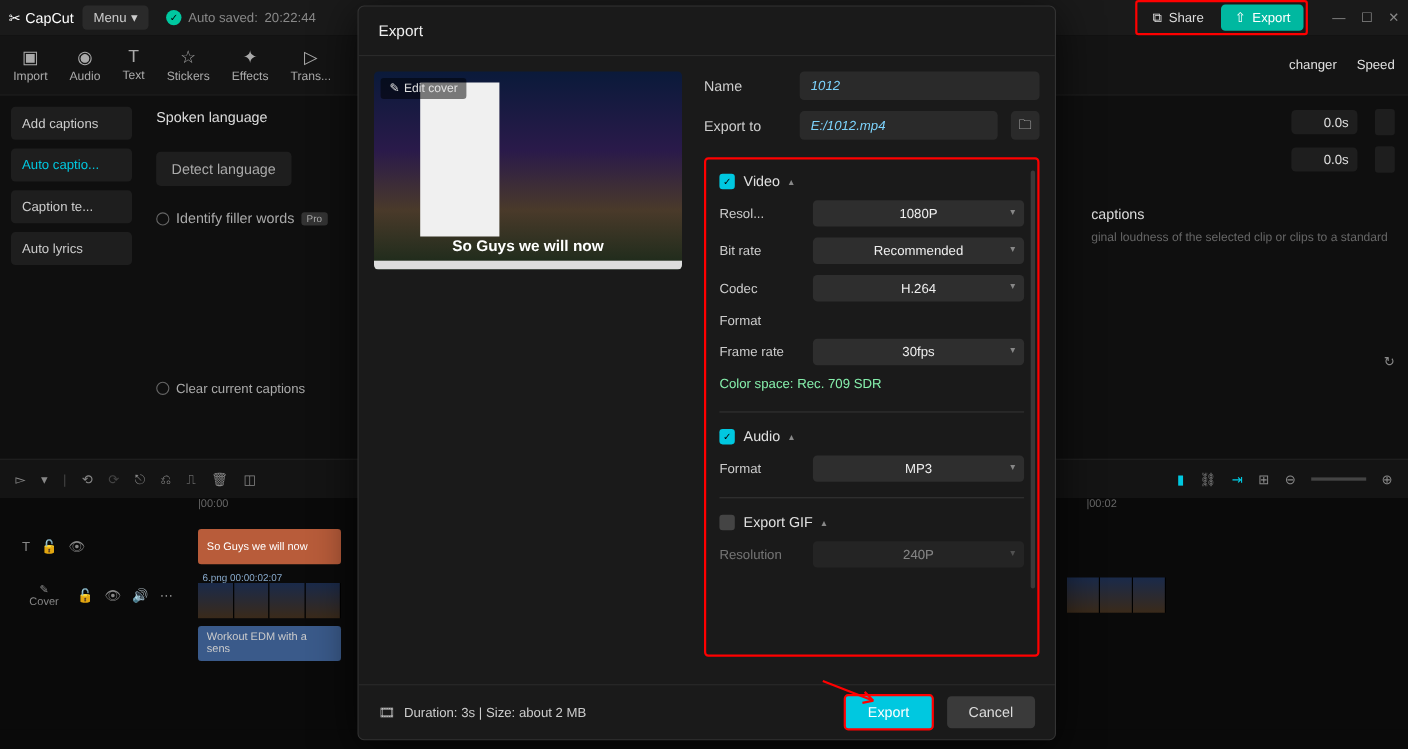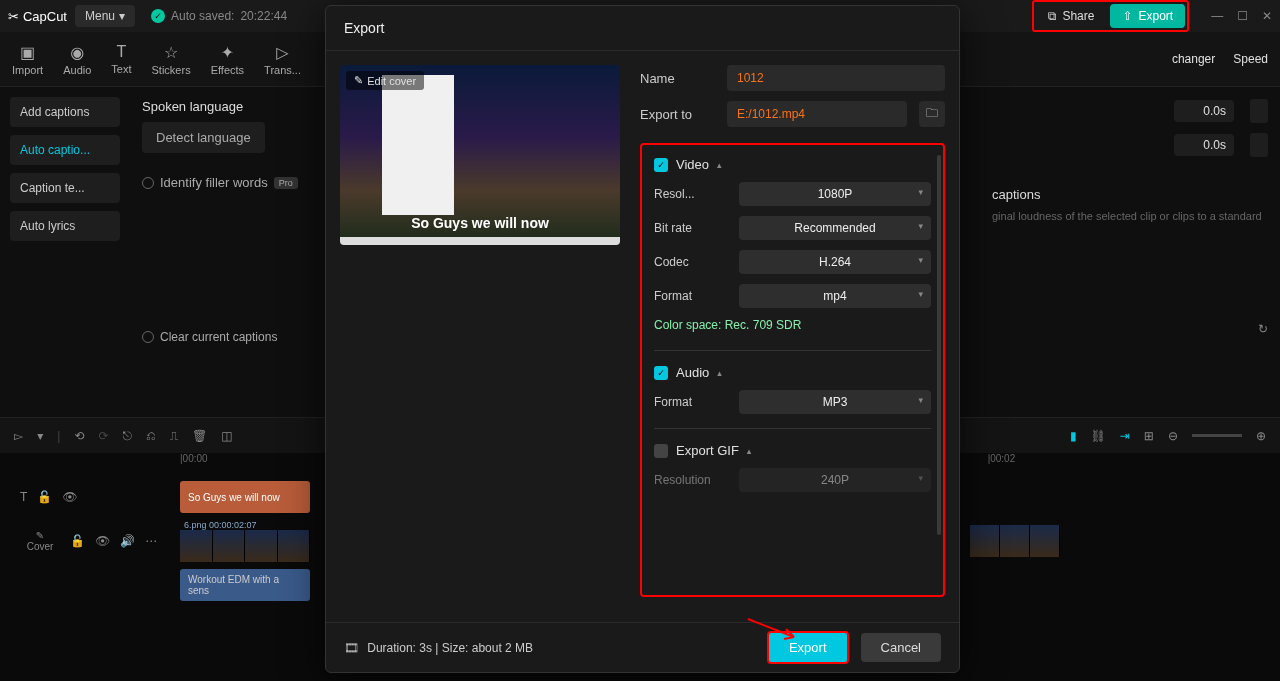--- a/index.html
+++ b/index.html
@@ -24,21 +24,21 @@
 .tool-icon { font-size: 16px; }
 .toolrow-right { margin-left: auto; display: flex; gap: 18px; }
 
 
 .main-area { display: flex; height: 330px; background: #0f0f0f; }
 .left-sidebar { width: 130px; padding: 10px; display: flex; flex-direction: column; gap: 8px; }
 .sidebar-btn { background: #1e1e1e; padding: 8px 10px; border-radius: 4px; color: #ccc; font-size: 12px; text-align: left; }
 .sidebar-btn.active { color: #00c8e0; }
 .mid-panel { flex: 1; padding: 12px; color: #aaa; }
 .mid-row { margin-bottom: 22px; font-size: 13px; }
-.detect-btn { background: #1e1e1e; padding: 8px 14px; border-radius: 4px; display: inline-block; margin-top: 8px; }
+.detect-btn { background: #1e1e1e; padding: 8px 14px; border-radius: 4px; display: inline-block; margin-top: 24px; }
 .pro-badge { background: #333; padding: 1px 5px; border-radius: 3px; font-size: 9px; margin-left: 0; }
 
 
 .right-panel { width: 300px; padding: 12px; }
 .prop-row { display: flex; align-items: center; justify-content: flex-end; gap: 16px; margin-bottom: 10px; }
 .prop-value { background: #1e1e1e; padding: 4px 8px; border-radius: 4px; width: 60px; text-align: right; }
 .stepper { background: #1e1e1e; width: 18px; height: 24px; border-radius: 3px; display: flex; flex-direction: column; }
 .loudness-text { color: #666; font-size: 11px; margin-top: 8px; }
 
 
@@ -62,21 +62,21 @@
 .modal-body { display: flex; padding: 14px; gap: 20px; height: 560px; }
 .modal-left { width: 280px; }
 .preview-box { width: 280px; height: 180px; background: linear-gradient(180deg, #0a1a3a 0%, #2a1a4a 40%, #4a3a2a 70%, #1a2a1a 100%); border-radius: 4px; position: relative; overflow: hidden; }
 .preview-overlay { position: absolute; top: 6px; left: 6px; background: rgba(0,0,0,0.5); padding: 3px 8px; border-radius: 3px; font-size: 11px; display: flex; align-items: center; gap: 4px; }
 .preview-caption { position: absolute; bottom: 14px; width: 100%; text-align: center; color: #fff; font-size: 14px; font-weight: 600; }
 .preview-taskbar { position: absolute; bottom: 0; width: 100%; height: 8px; background: #ddd; }
 .preview-context { position: absolute; top: 10px; left: 42px; width: 72px; height: 140px; background: #f0f0f0; }
 .modal-right { flex: 1; display: flex; flex-direction: column; gap: 10px; }
 .form-row { display: flex; align-items: center; gap: 12px; }
 .form-label { width: 75px; color: #ccc; font-size: 13px; }
-.form-input { flex: 1; background: #2a2a2a; padding: 6px 10px; border-radius: 4px; color: #f97316; font-size: 12px; border: none; }
+.form-input { flex: 1; background: #2a2a2a; padding: 6px 10px; border-radius: 4px; color: #7dd3fc; font-size: 12px; border: none; font-style: italic; }
 .folder-btn { width: 26px; height: 26px; background: #2a2a2a; border-radius: 4px; display: flex; align-items: center; justify-content: center; }
 
 .export-section { border: 2px solid #ff0000; padding: 12px; border-radius: 4px; margin-top: 6px; flex: 1; overflow: hidden; position: relative; }
 .section-header { display: flex; align-items: center; gap: 8px; font-size: 13px; font-weight: 500; margin-bottom: 10px; }
 .section-check { width: 14px; height: 14px; background: #00c8e0; border-radius: 3px; display: flex; align-items: center; justify-content: center; color: #000; font-size: 9px; }
 .section-check.off { background: #444; }
 .opt-row { display: flex; align-items: center; margin-bottom: 10px; }
 .opt-label { width: 85px; color: #ccc; font-size: 12px; }
 .opt-select { flex: 1; background: #2e2e2e; padding: 5px 10px; border-radius: 4px; color: #eee; font-size: 12px; text-align: center; position: relative; }
 .opt-select::after { content: "▾"; position: absolute; right: 8px; color: #888; font-size: 9px; }
@@ -313,21 +313,24 @@
         <div class="opt-row">
             <div class="opt-label">Bit rate</div>
             <div class="opt-select">Recommended</div>
           </div>
         <div class="opt-row">
             <div class="opt-label">Codec</div>
             <div class="opt-select">H.264</div>
           </div>
         <div class="opt-row">
             <div class="opt-label">Format</div>
-            <div class="opt-select">mp4</div>
+          </div>
+        <div class="opt-row">
+            <div class="opt-label">Frame rate</div>
+            <div class="opt-select">30fps</div>
           </div>
         <div class="color-space">Color space: Rec. 709 SDR</div>
         <div class="divider"></div>
         <div class="section-header">
           <div class="section-check">✓</div>
           <span>Audio</span>
           <span style="font-size:9px;color:#888;">▴</span>
         </div>
         <div class="opt-row">
             <div class="opt-label">Format</div>

